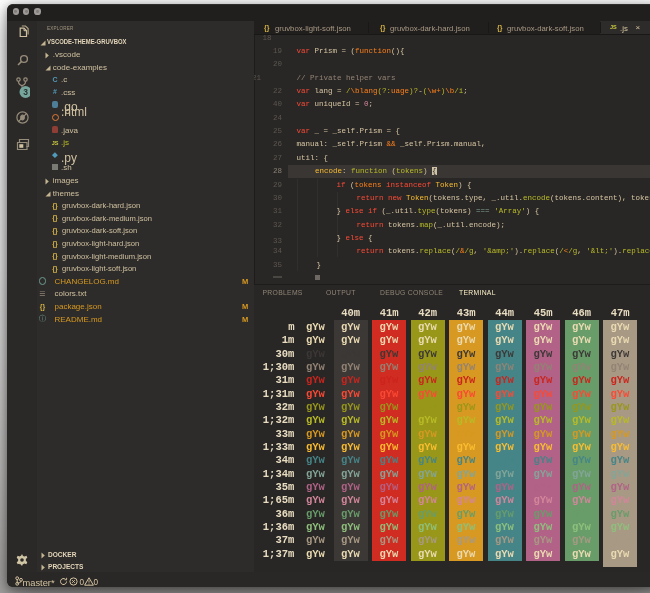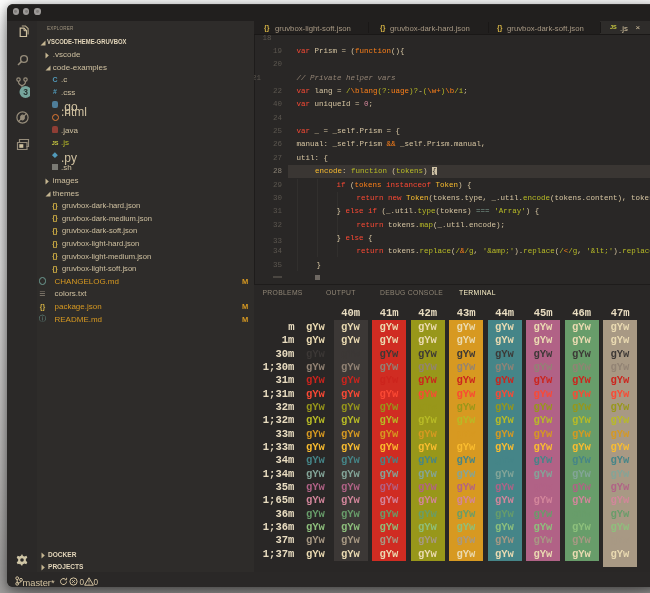--- a/index.html
+++ b/index.html
@@ -1,21 +1,21 @@
 <!DOCTYPE html>
 <html><head><meta charset="utf-8"><style>
 html,body{margin:0;padding:0;width:650px;height:593px;overflow:hidden}
 body{background:linear-gradient(180deg,#ffffff 0%,#fdfdfd 18%,#efeeee 45%,#c9c7c6 78%,#a9a7a6 100%);
  font-family:"Liberation Sans",sans-serif;}
 #win{position:absolute;left:7px;top:4px;width:653px;height:583px;background:#292726;border-radius:6px 0 0 6px;
  box-shadow:0 10px 28px rgba(0,0,0,.45),0 2px 8px rgba(0,0,0,.35);overflow:hidden}
 .abs{position:absolute}
 .cl{position:absolute;white-space:pre;font-family:"Liberation Mono",monospace;font-size:7.5px;line-height:10px;color:#d5c4a1}
 .k{color:#fb4934}.fn{color:#b8bb26}.st{color:#b8bb26}.or{color:#fe8019}.yl{color:#fabd2f}.pu{color:#d3869b}
-.cm{color:#928374;font-style:italic}.bl{color:#83a598}
+.cm{color:#928374;}.bl{color:#83a598}
 .gyw{position:absolute;font-family:"Liberation Mono",monospace;font-weight:bold;font-size:10.5px;line-height:10.5px;white-space:pre}
 .tlab{position:absolute;font-family:"Liberation Mono",monospace;font-weight:bold;font-size:10.5px;line-height:10.5px;color:#e8dcc0;white-space:pre}
 </style></head><body>
 <div id="win">
 <div class="abs" style="left:0;top:0;width:653px;height:17px;background:#211f1e;border-radius:6px 0 0 0;border-top:1px solid rgba(255,255,255,0.07)"></div>
 <div class="abs" style="left:5.5px;top:4.4px;width:6.2px;height:6.2px;border-radius:50%;background:#9d9a98"></div>
 <div class="abs" style="left:7.199999999999999px;top:6.1px;width:2.8px;height:2.8px;border-radius:50%;background:#807d7b"></div>
 <div class="abs" style="left:16.099999999999998px;top:4.4px;width:6.2px;height:6.2px;border-radius:50%;background:#9d9a98"></div>
 <div class="abs" style="left:17.8px;top:6.1px;width:2.8px;height:2.8px;border-radius:50%;background:#807d7b"></div>
 <div class="abs" style="left:27.4px;top:4.4px;width:6.2px;height:6.2px;border-radius:50%;background:#9d9a98"></div>

